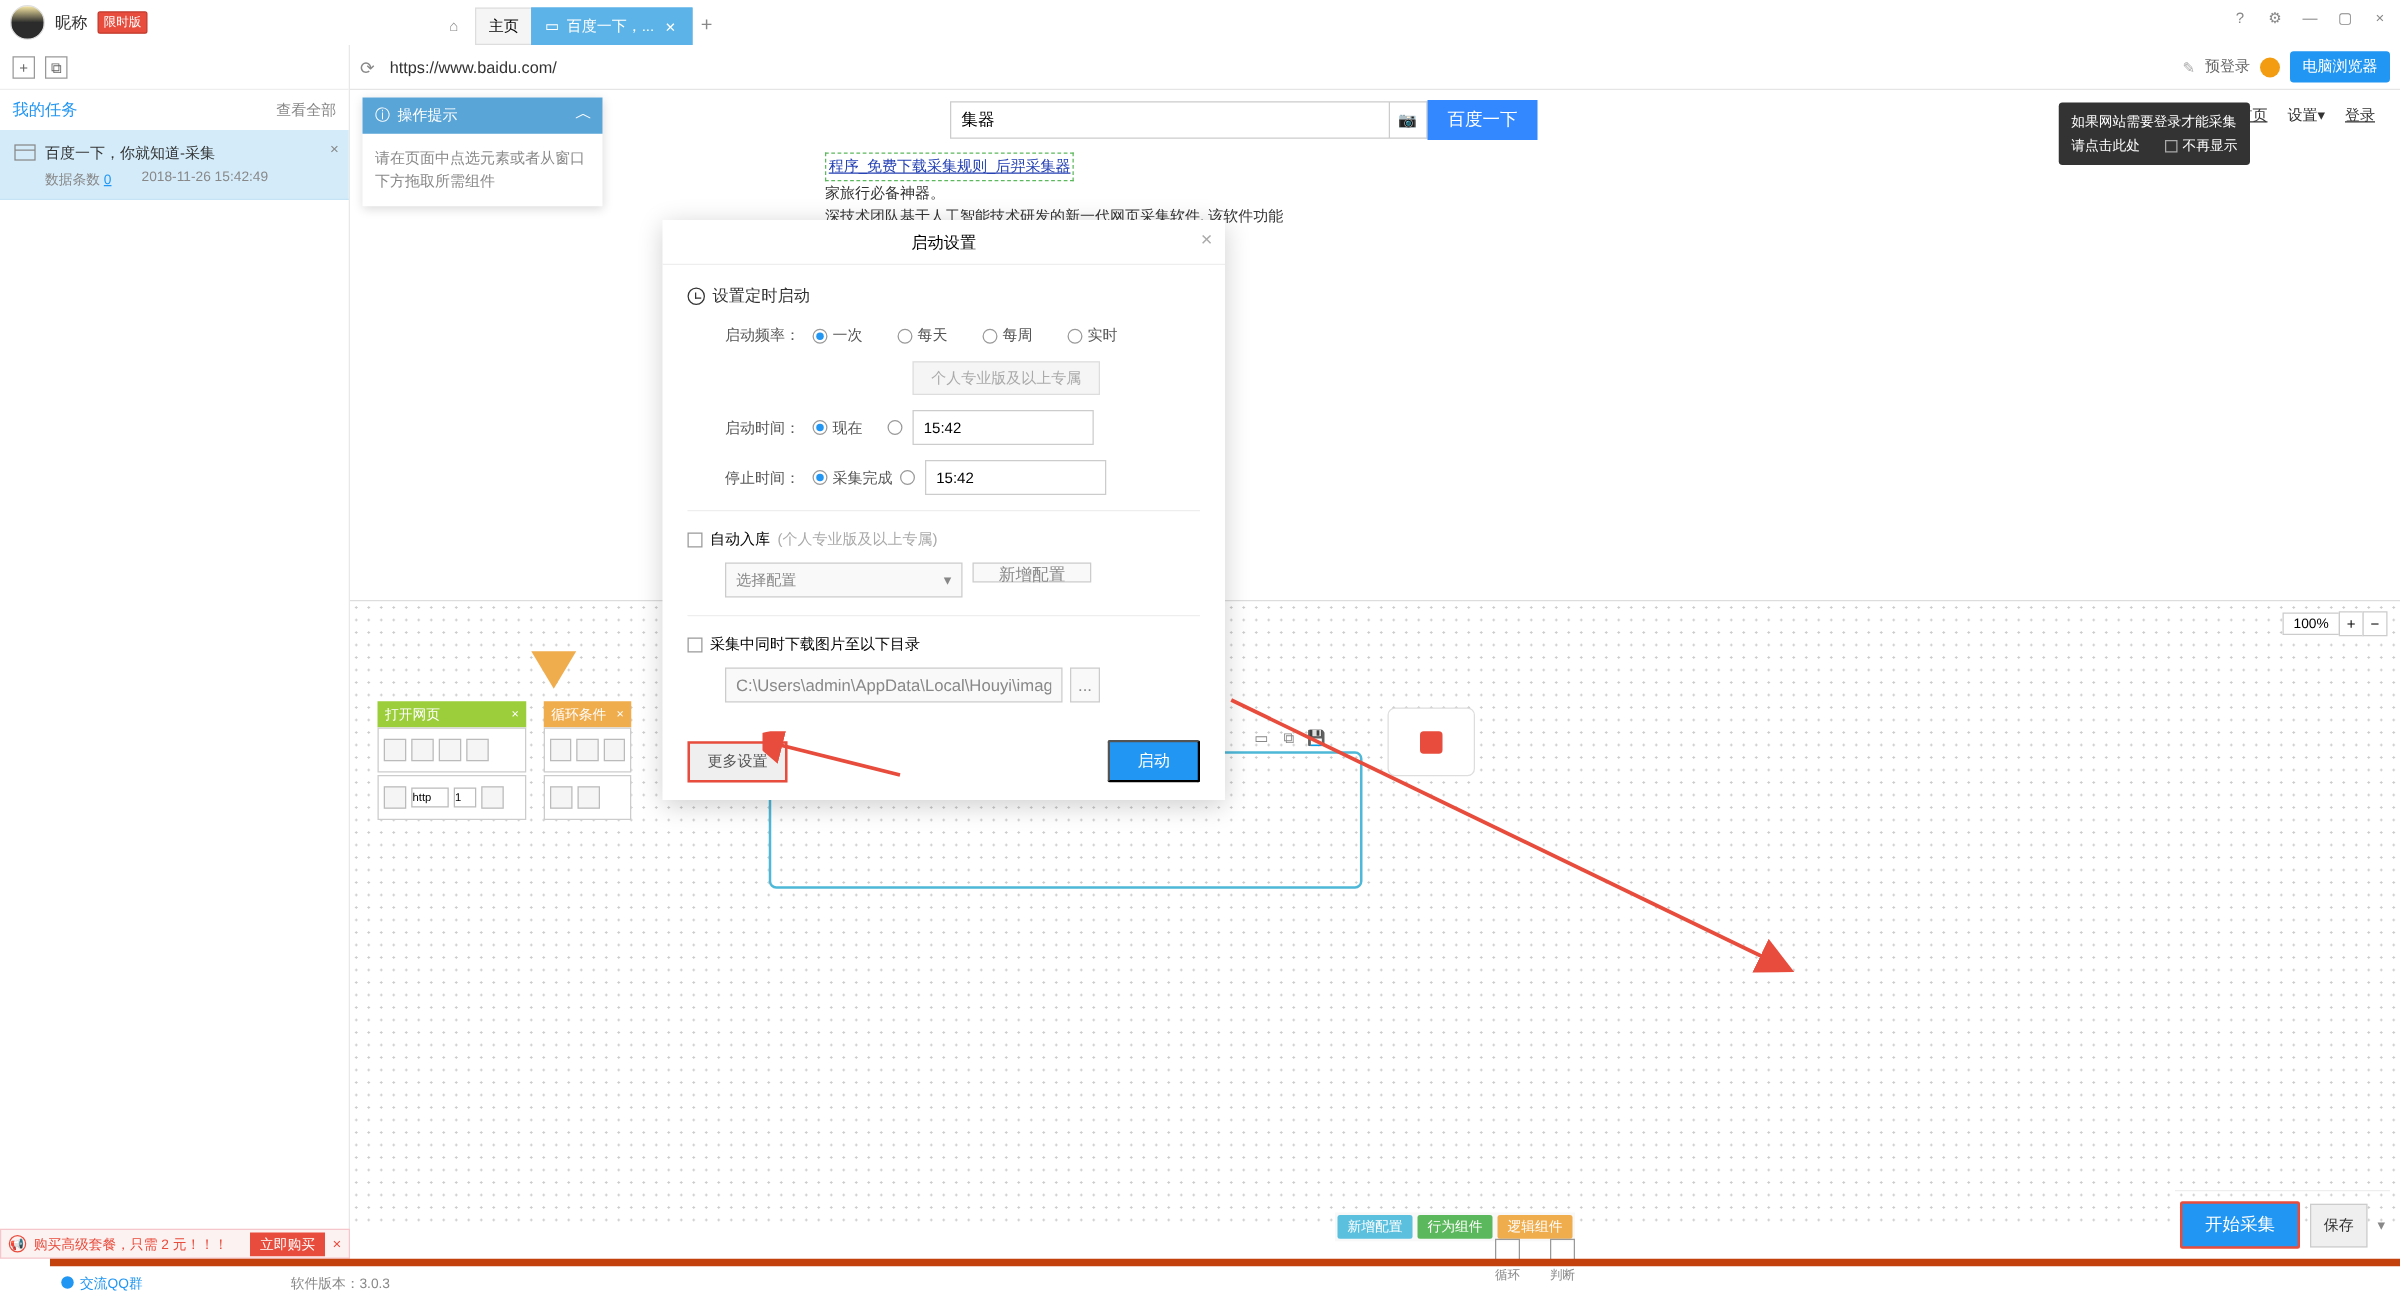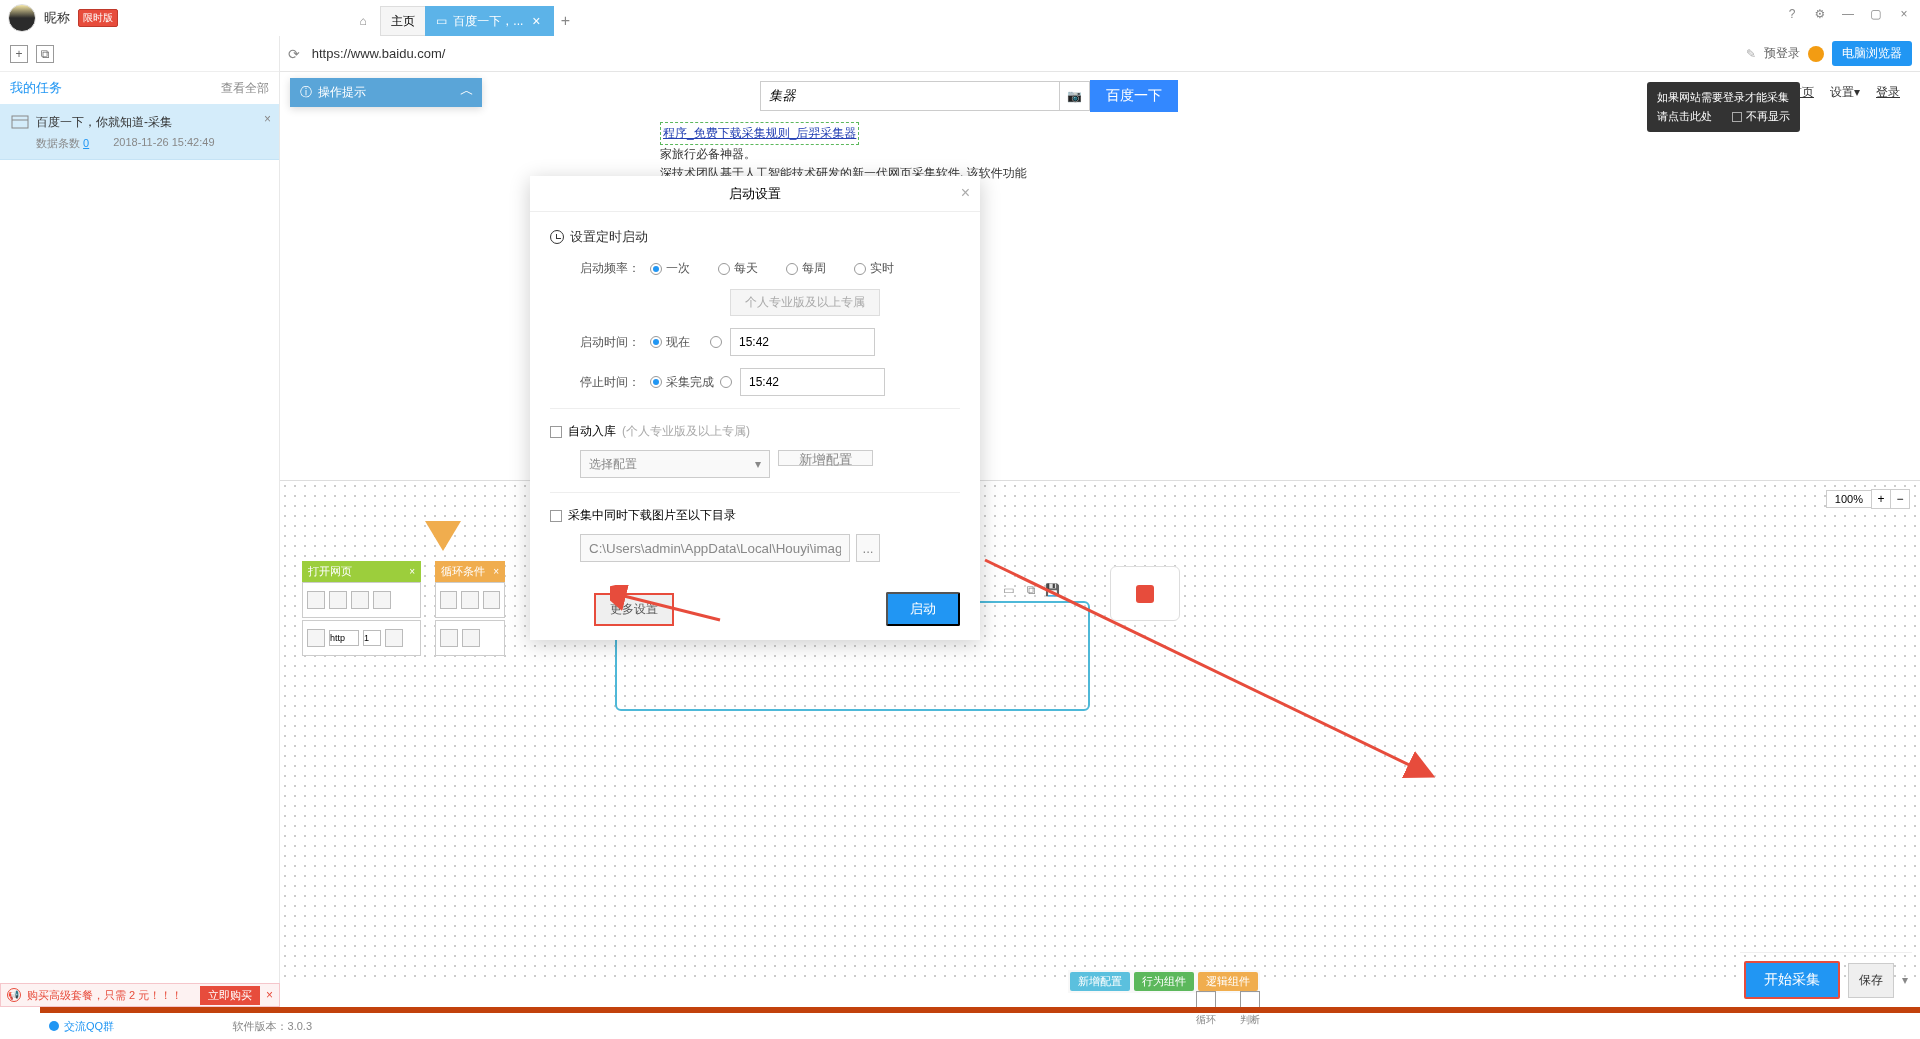--- a/index.html
+++ b/index.html
@@ -52,21 +52,21 @@
 
 .righttip { position: absolute; top: 82px; right: 120px; background: #333; color: #fff; padding: 8px 10px; font-size: 11px; border-radius: 3px; z-index: 60; }
 .righttip-row2 { display: flex; align-items: center; gap: 4px; margin-top: 4px; }
 .cb-small { width: 10px; height: 10px; border: 1px solid #aaa; }
 
 
 .pagecontent { position: absolute; top: 72px; left: 280px; right: 0; bottom: 280px; background: #fff; }
 .baidu-nav { position: absolute; right: 20px; top: 12px; display: flex; gap: 16px; font-size: 12px; color: #333; align-items: center; }
 .bn-link u { text-decoration: underline; }
 .search-row { position: absolute; top: 8px; left: 480px; display: flex; align-items: center; }
-.search-input { width: 300px; height: 30px; border: 1px solid #ccc; padding: 0 8px; font-style: italic; }
+.search-input { width: 352px; height: 30px; border: 1px solid #ccc; padding: 0 8px; }
 .cam-icon { width: 30px; height: 30px; display: flex; align-items: center; justify-content: center; border: 1px solid #ccc; border-left: none; color: #aaa; }
 .search-btn { background: #3388ff; color: #fff; padding: 0 16px; height: 32px; display: flex; align-items: center; font-size: 14px; }
 .results { position: absolute; top: 50px; left: 380px; width: 420px; font-size: 12px; color: #333; line-height: 1.6; }
 .result-title { color: #2440b3; text-decoration: underline; border: 1px dashed #5cb85c; padding: 1px 2px; display: inline-block; }
 .result-desc { color: #333; }
 .result-url { color: #008000; }
 .related { margin-top: 20px; }
 .related h4 { font-size: 15px; font-weight: normal; margin-bottom: 8px; }
 .related a { color: #2440b3; text-decoration: underline; display: block; margin-bottom: 4px; }
 .pagination { margin-top: 20px; display: flex; gap: 6px; align-items: center; }
@@ -92,21 +92,21 @@
 .disabled-btn { border: 1px solid #ddd; background: #f5f5f5; color: #aaa; padding: 4px 14px; font-size: 12px; }
 .checkbox-row { display: flex; align-items: center; gap: 6px; margin: 14px 0 10px; }
 .checkbox { width: 12px; height: 12px; border: 1px solid #999; }
 .select-row { display: flex; gap: 8px; padding-left: 30px; margin-bottom: 14px; }
 .select { border: 1px solid #ccc; height: 28px; padding: 0 8px; width: 190px; display: flex; align-items: center; justify-content: space-between; color: #888; background: #f9f9f9; }
 .add-btn { border: 1px solid #ccc; height: 16px; padding: 0 20px; color: #888; background: #f9f9f9; }
 .path-row { display: flex; gap: 6px; padding-left: 30px; }
 .path-input { border: 1px solid #ccc; height: 28px; padding: 0 8px; width: 270px; color: #888; background: #f9f9f9; }
 .path-btn { border: 1px solid #ccc; height: 28px; width: 24px; color: #888; background: #f9f9f9; }
 .modal-footer { display: flex; justify-content: space-between; padding: 14px 20px; align-items: center; }
-.more-settings { border: 2px solid #e74c3c; padding: 6px 14px; color: #555; font-size: 12px; margin-left: 44px; }
+.more-settings { border: 2px solid #e74c3c; padding: 6px 14px; color: #555; font-size: 12px; }
 .start-btn { background: #2196f3; color: #fff; padding: 6px 22px; font-size: 13px; border-radius: 2px; }
 
 
 .arrow1, .arrow2 { position: absolute; z-index: 110; pointer-events: none; }
 
 
 .canvas { position: absolute; left: 280px; right: 0; top: 480px; bottom: 60px; background-image: radial-gradient(#ccc 1px, transparent 1px); background-size: 10px 10px; background-color: #fff; border-top: 1px solid #ddd; }
 .zoom-ctrl { position: absolute; right: 10px; top: 8px; display: flex; align-items: center; gap: 0; }
 .zoom-val { border: 1px solid #ccc; padding: 2px 8px; font-size: 11px; background: #fff; }
 .zoom-btn { border: 1px solid #ccc; width: 20px; height: 20px; display: flex; align-items: center; justify-content: center; background: #fff; margin-left: -1px; }
@@ -218,20 +218,21 @@
     <span class="task-close">×</span>
   </div>
 </div>
 
 <div class="optip">
   <div class="optip-header">
     <span>ⓘ</span>
     <span>操作提示</span>
     <span class="optip-close">︿</span>
   </div>
+  <div class="optip-body">请在页面中点选元素或者从窗口下方拖取所需组件</div>
 </div>
 
 <div class="righttip">
   <div>如果网站需要登录才能采集</div>
   <div class="righttip-row2">
     <span>请点击此处</span>
     <span style="margin-left:12px"></span>
     <span class="cb-small"></span>
     <span>不再显示</span>
   </div>

